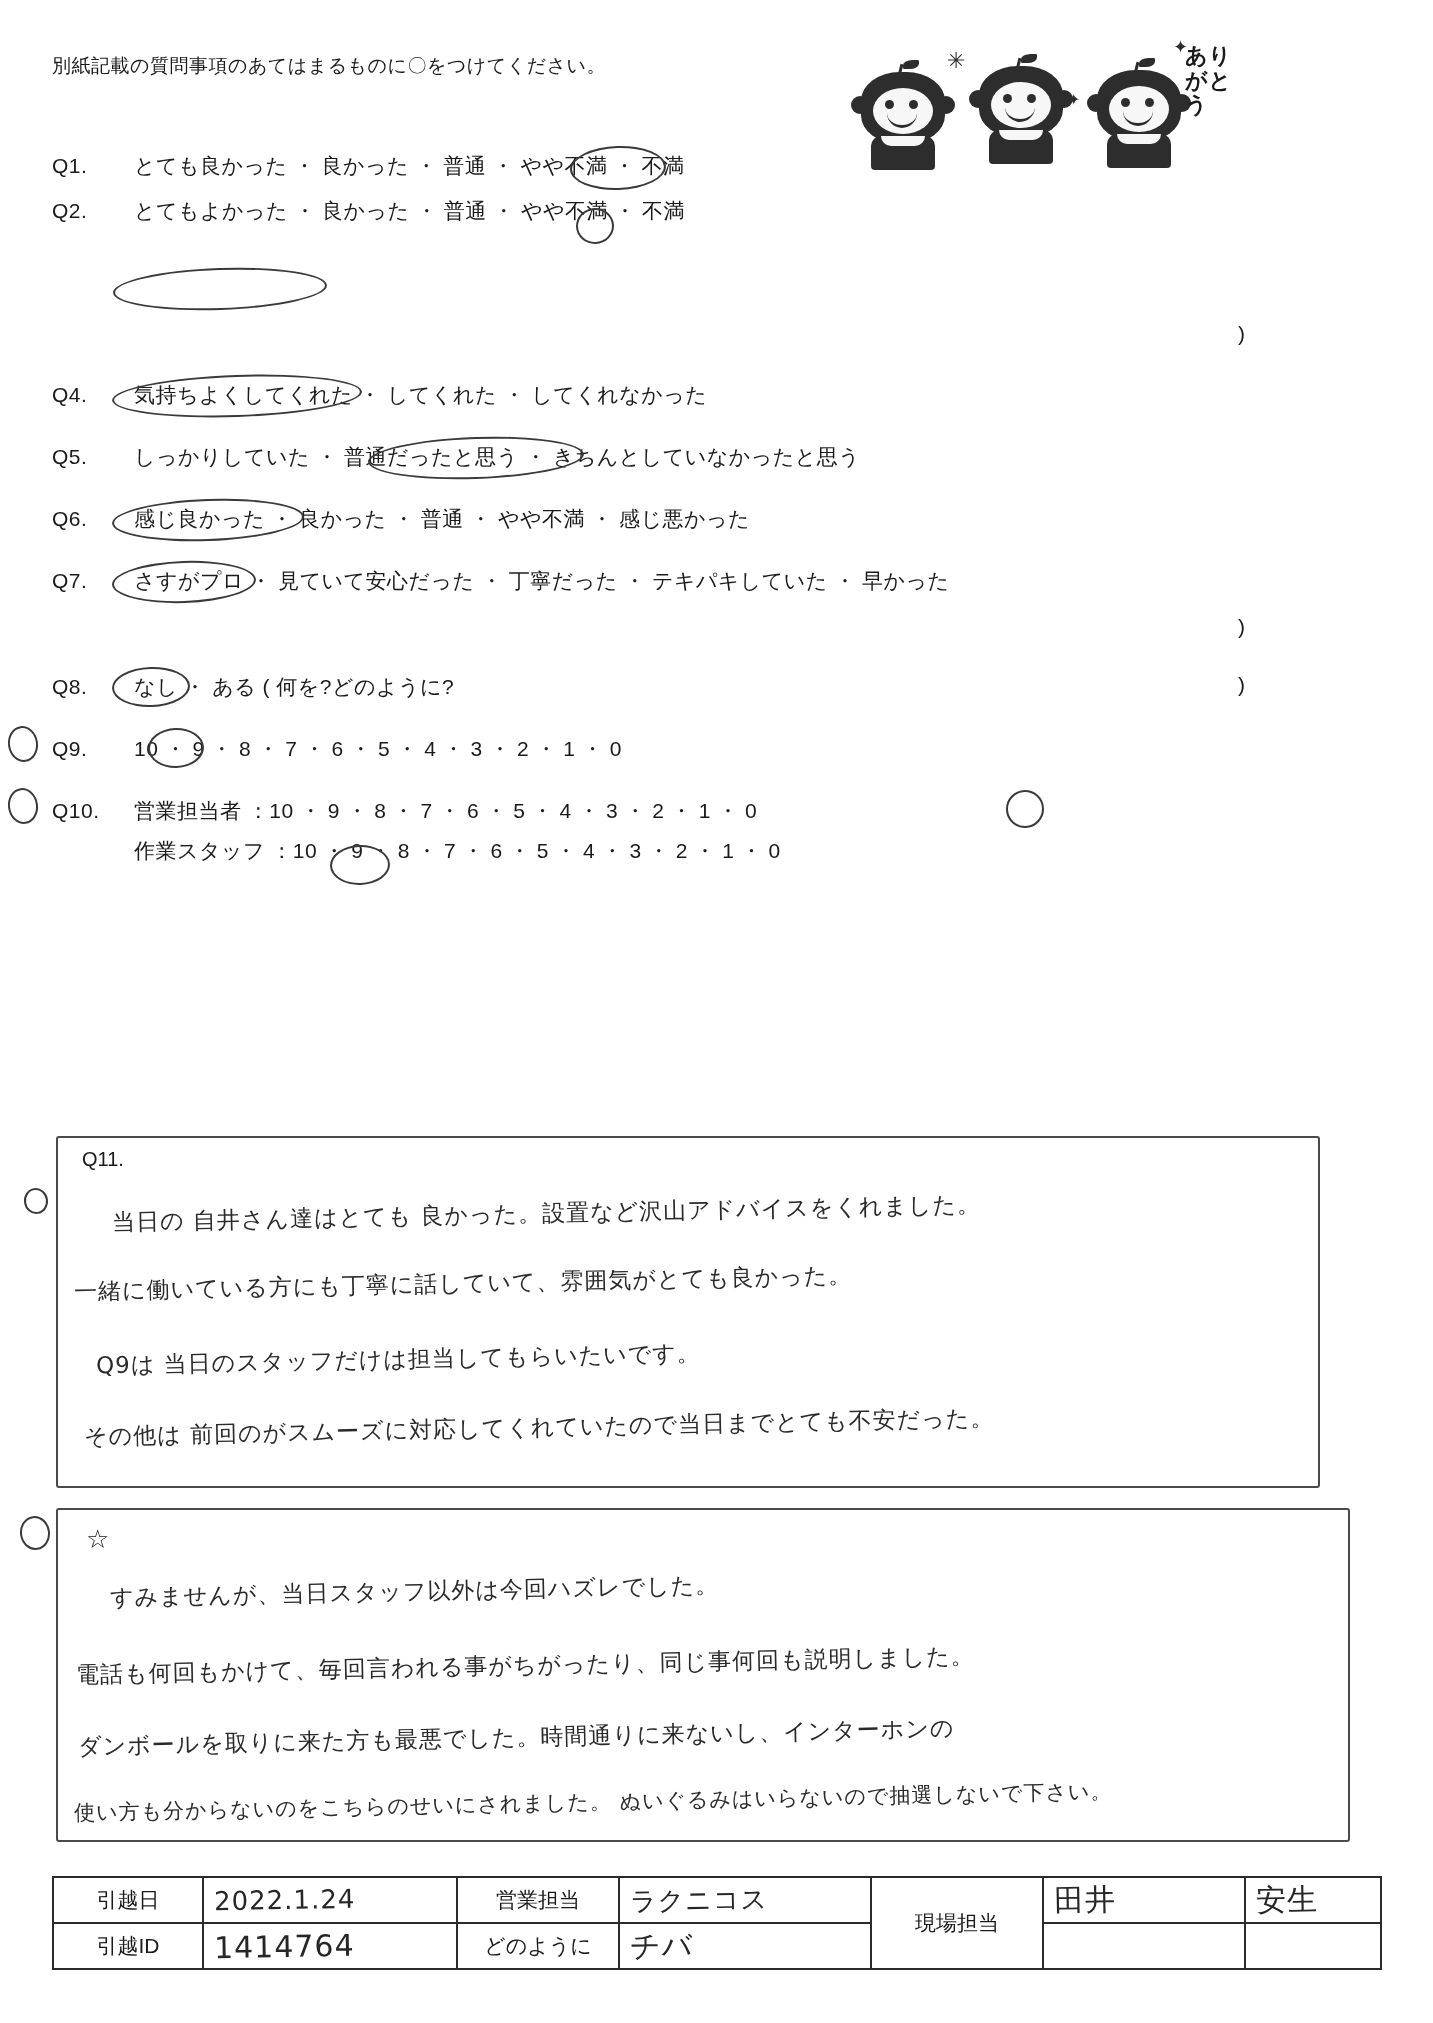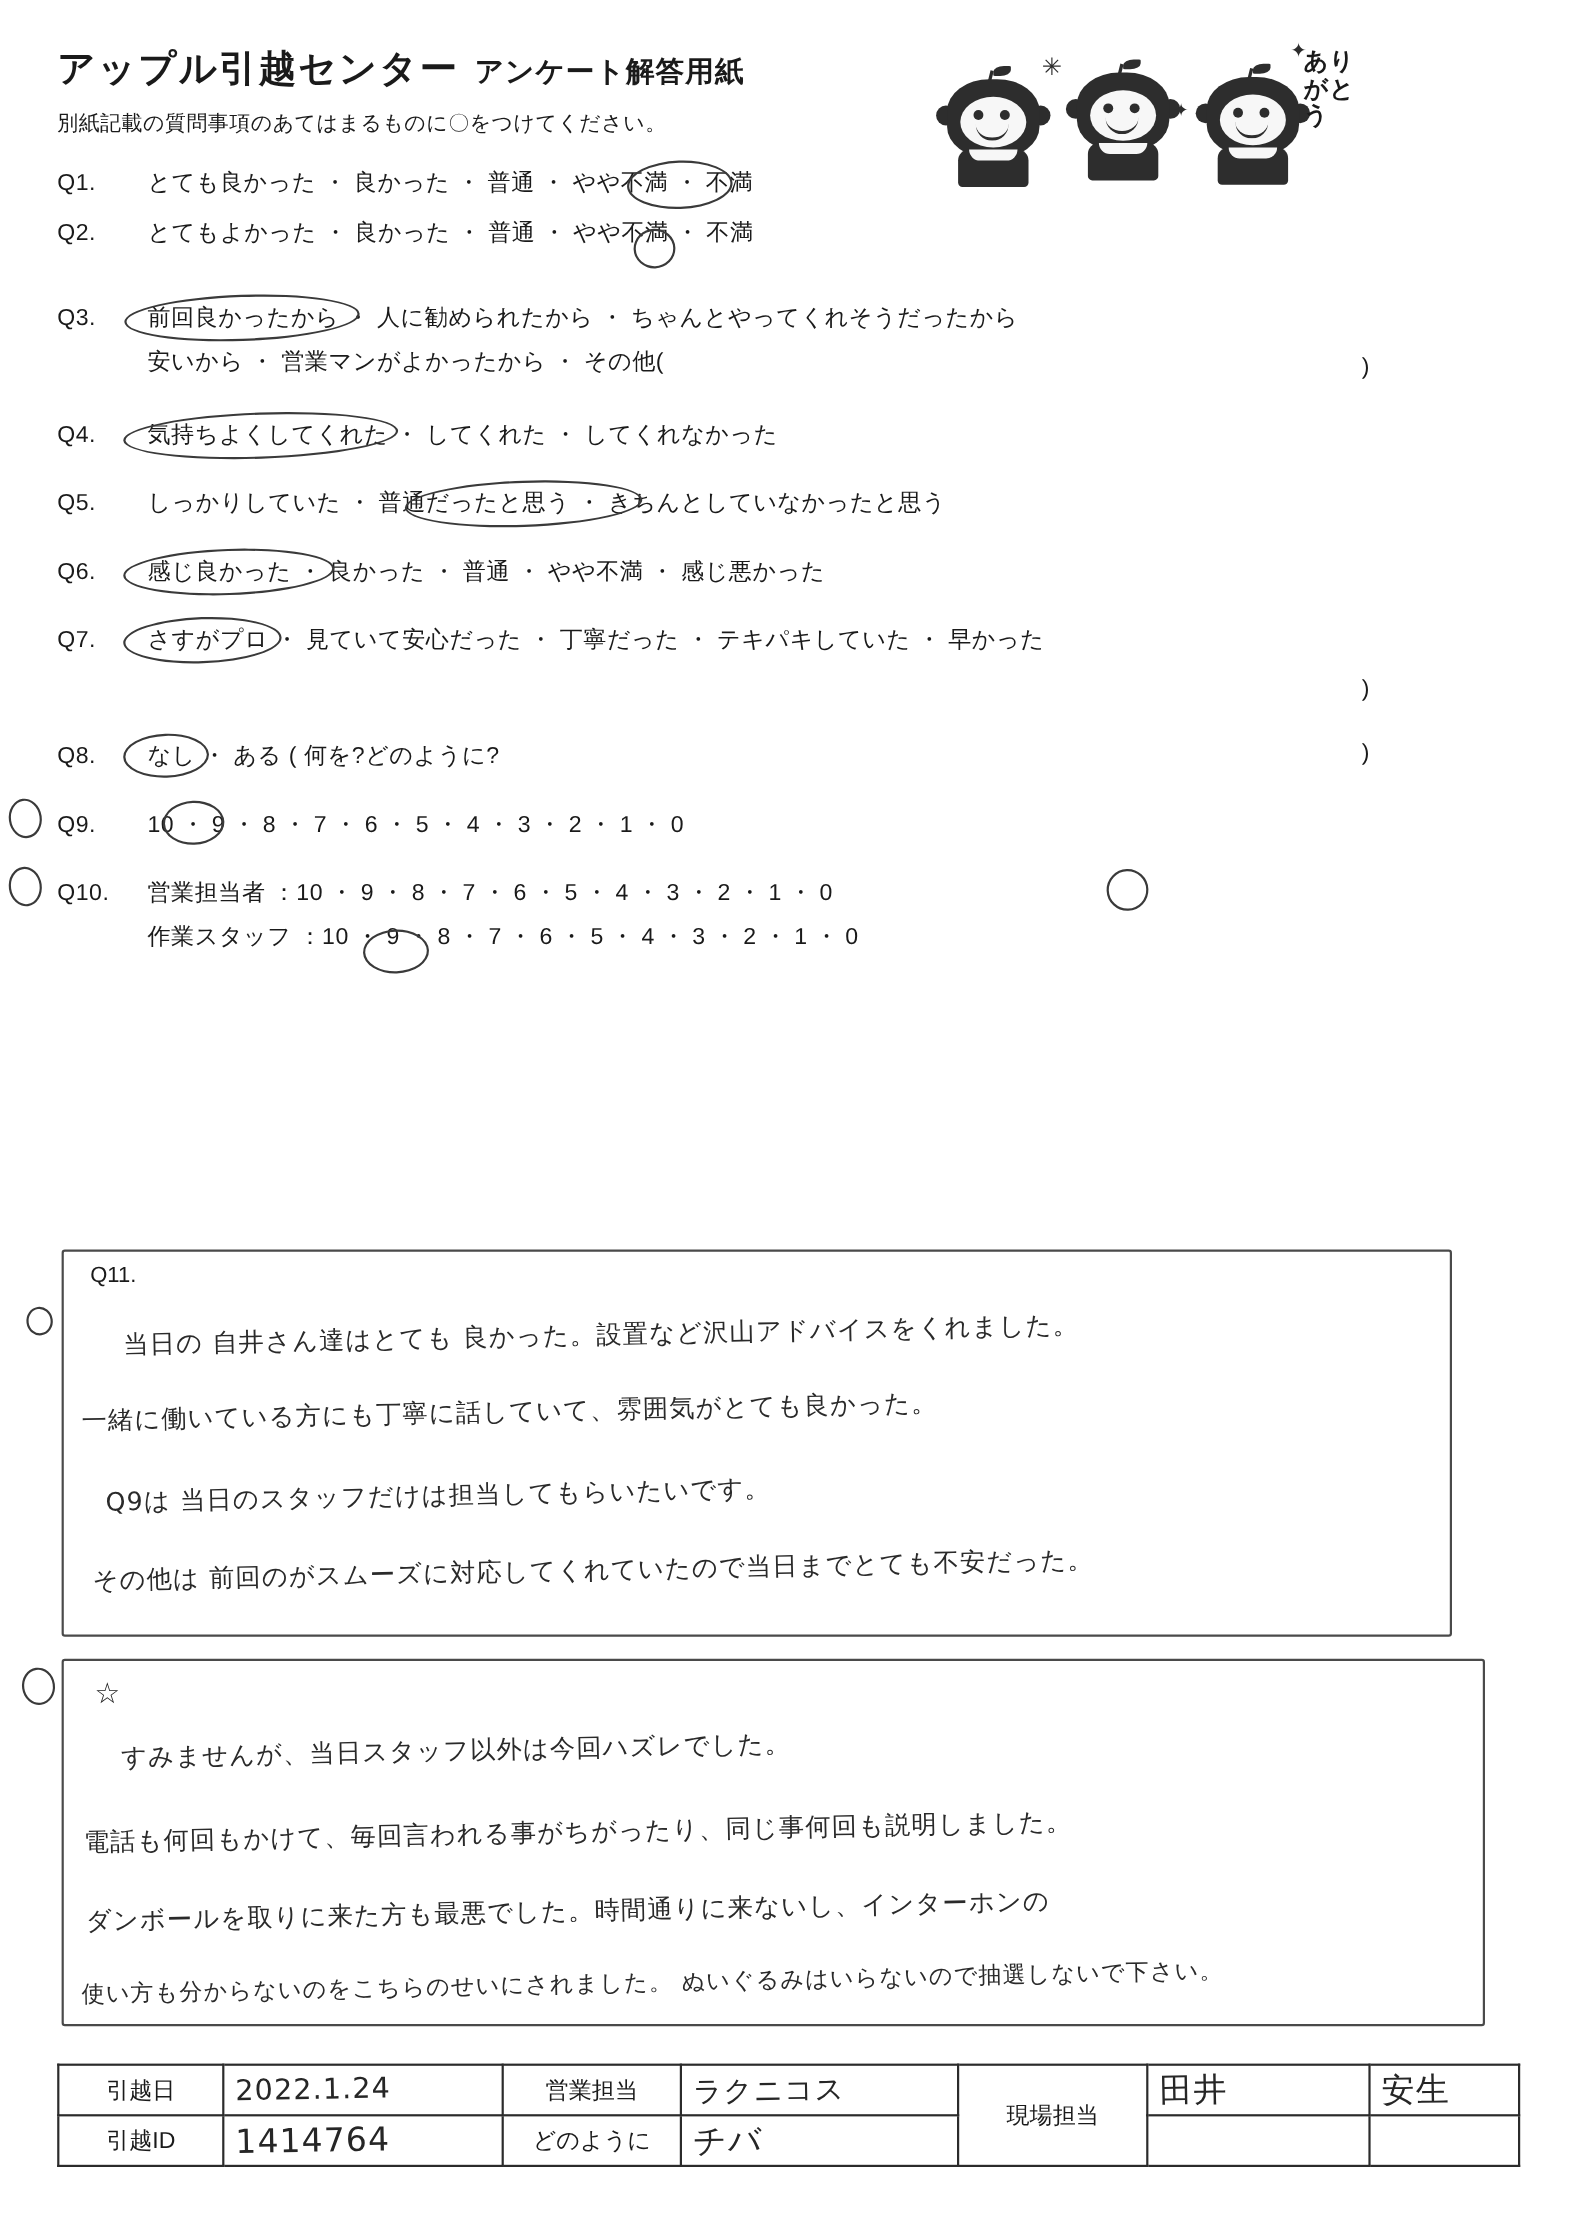--- a/index.html
+++ b/index.html
@@ -79,23 +79,20 @@
   .hwv{font-family:"DejaVu Sans",sans-serif;font-size:26px;letter-spacing:1px;
        transform:rotate(-1deg);display:inline-block;color:#262626;}
   .hwv.big{font-size:30px;}
 </style>
 </head>
 <body>
 
 <div class="sheet">
 
   <div class="hdr">
-    <div class="hdr-title">
-      <span>アップル引越センター</span><span class="sub">アンケート解答用紙</span>
-    </div>
     <div class="hdr-note">別紙記載の質問事項のあてはまるものに〇をつけてください。</div>
   </div>
 
   <div class="mascots">
     <div class="monkey" style="left:0px;top:36px;">
       <div class="m-stem"></div>
         <div class="m-leaf"></div>
       <div class="m-ear l"></div>
         <div class="m-ear r"></div>
       <div class="m-head"></div>
@@ -141,24 +138,20 @@
   <div class="q" style="top:152px;">
     <span class="lbl">Q1.</span><span>とても良かった ・ 良かった ・ 普通 ・ やや不満 ・ 不満</span>
   </div>
   <div class="circ" style="left:570px;top:146px;width:92px;height:40px;"></div>
 
   <div class="q" style="top:197px;">
     <span class="lbl">Q2.</span><span>とてもよかった ・ 良かった ・ 普通 ・ やや不満 ・ 不満</span>
   </div>
   <div class="circ" style="left:576px;top:208px;width:34px;height:32px;border-width:2px;"></div>
 
-  <div class="q" style="top:274px;">
-    <span class="lbl">Q3.</span><span>前回良かったから ・ 人に勧められたから ・ ちゃんとやってくれそうだったから</span>
-    <span class="line2">安いから ・ 営業マンがよかったから ・ その他(</span>
-  </div>
   <div class="tail" style="left:1238px;top:322px;">)</div>
   <div class="circ" style="left:113px;top:268px;width:210px;height:38px;"></div>
 
   <div class="q" style="top:381px;">
     <span class="lbl">Q4.</span><span>気持ちよくしてくれた ・ してくれた ・ してくれなかった</span>
   </div>
   <div class="circ" style="left:112px;top:375px;width:246px;height:38px;"></div>
 
   <div class="q" style="top:443px;">
     <span class="lbl">Q5.</span><span>しっかりしていた ・ 普通だったと思う ・ きちんとしていなかったと思う</span>

